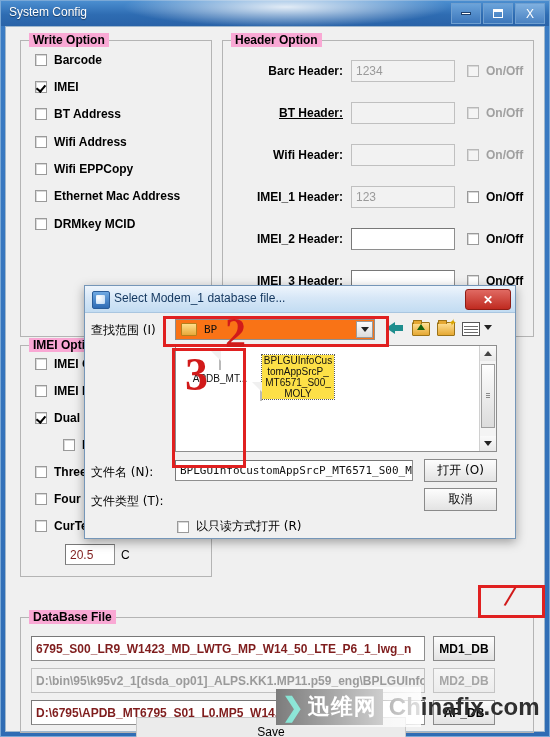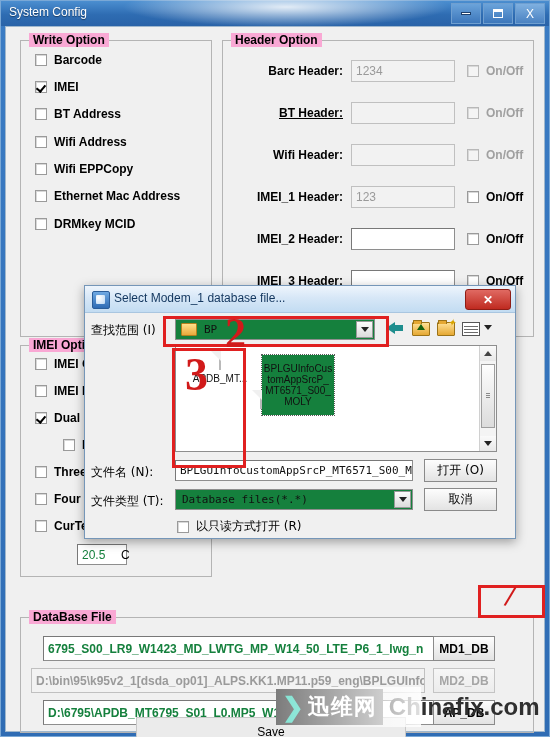--- a/index.html
+++ b/index.html
@@ -72,21 +72,21 @@
   
   .flabel{position:absolute;font-size:12px;font-weight:bold;color:#000;text-align:right;white-space:nowrap;}
   .tbox{
     position:absolute;background:#fff;border:1px solid #8e8e8e;
     border-top-color:#787878;border-left-color:#787878;
     box-sizing:border-box;font-size:12px;color:#555;
     padding:2px 4px;white-space:nowrap;overflow:hidden;
     font-family:"Liberation Sans",sans-serif;display:flex;align-items:center;
   }
   .tbox.gray{background:#f2f2f2;color:#9a9a9a;border-color:#c0c0c0;}
-  .tbox.dark{color:#15803d;margin-left:12px;}
+  .tbox.dark{color:#7f1d1d;}
 
   
   .btn{
     position:absolute;box-sizing:border-box;
     background:linear-gradient(#fdfdfd,#e3e3e3);
     border:1px solid #8a8a8a;font-size:12px;font-weight:bold;color:#000;
     display:flex;align-items:center;justify-content:center;white-space:nowrap;
   }
   .btn.dis{color:#a5a5a5;border-color:#c4c4c4;background:linear-gradient(#f6f6f6,#ececec);}
   .btn.flat{background:#ebebeb;border:1px solid #c8c8c8;font-weight:normal;}
@@ -121,21 +121,21 @@
     border:1px solid #8d1d16;border-radius:3px;
     color:#fff;font-size:12px;font-weight:bold;
     display:flex;align-items:center;justify-content:center;
   }
   .dlg-body{position:absolute;left:6px;top:28px;right:6px;bottom:6px;}
 
   .lookin-label{position:absolute;left:0;top:8px;font-size:12px;color:#000;
     font-family:"DejaVu Sans",sans-serif;}
   .combo{
     position:absolute;left:84px;top:5px;width:200px;height:21px;
-    background:#15803d;border:1px solid #8e8e8e;box-sizing:border-box;
+    background:#f97316;border:1px solid #8e8e8e;box-sizing:border-box;
     display:flex;align-items:center;
   }
   .combo .folder{
     width:14px;height:11px;margin-left:5px;flex:none;position:relative;
     background:linear-gradient(#ffdf8a,#e8a93b);border:1px solid #b4801d;border-radius:1px;
   }
   .combo .ctext{margin-left:7px;font-size:11px;color:#111;
     font-family:"DejaVu Sans Mono",monospace;}
   .combo .carrow{
     position:absolute;right:1px;top:1px;bottom:1px;width:17px;
@@ -169,21 +169,21 @@
     background:#fff;border:1px solid #8e8e8e;box-sizing:border-box;overflow:hidden;
   }
   .fitem{position:absolute;width:72px;text-align:center;}
   .fico{
     width:34px;height:42px;margin:0 auto;position:relative;
     background:#fcfcfc;border:1px solid #b9b9b9;
   }
   .fico:after{content:"";position:absolute;right:-1px;top:-1px;
     border-left:10px solid transparent;border-top:10px solid #f0f0f0;}
   .fname{font-size:10px;color:#111;line-height:11px;margin-top:3px;word-break:break-all;}
-  .fitem.sel .fname{background:#15803d;outline:1px dotted #5a5a5a;display:inline-block;padding:8px 1px;}
+  .fitem.sel .fname{background:#fde047;outline:1px dotted #5a5a5a;display:inline-block;padding:0 1px;}
   .fitem.sel .fico{background:#e3effb;}
 
   .vsb{position:absolute;right:0;top:0;bottom:0;width:16px;background:#f4f4f4;border-left:1px solid #d0d0d0;}
   .vsb .arr{position:absolute;left:0;right:0;height:15px;display:flex;align-items:center;justify-content:center;
     background:linear-gradient(#fafafa,#e8e8e8);}
   .vsb .arr.up{top:0;} .vsb .arr.dn{bottom:0;}
   .tri-u{width:0;height:0;border-left:4px solid transparent;border-right:4px solid transparent;border-bottom:5px solid #444;}
   .vsb .thumb{position:absolute;left:1px;right:1px;top:18px;height:62px;
     background:linear-gradient(#fdfdfd,#dcdcdc);border:1px solid #9e9e9e;}
   .vsb .thumb:after{content:"";position:absolute;left:4px;right:4px;top:28px;height:5px;
@@ -431,26 +431,20 @@
 
         <span class="zhlabel" style="position:absolute;left:0;top:150px;">文件名 (N):</span>
         <div class="tbox" style="left:84px;top:146px;width:238px;height:21px;">
           <span class="mono">BPLGUInfoCustomAppSrcP_MT6571_S00_MOLY_</span>
         </div>
         <div class="btn" style="left:333px;top:145px;width:73px;height:23px;">
           <span class="zhlabel" style="font-weight:normal;">打开 (O)</span>
         </div>
 
         <span class="zhlabel" style="position:absolute;left:0;top:179px;">文件类型 (T):</span>
-        <div class="combo" style="left:84px;top:175px;width:238px;height:21px;">
-          <span class="ctext" style="margin-left:6px;">Database files(*.*)</span>
-          <span class="carrow">
-            <i class="tri-d"></i>
-          </span>
-        </div>
         <div class="btn" style="left:333px;top:174px;width:73px;height:23px;">
           <span class="zhlabel" style="font-weight:normal;">取消</span>
         </div>
 
         <div class="cbrow" style="left:86px;top:204px;">
           <span class="cbox"></span>
           <span class="zhlabel">以只读方式打开 (R)</span>
         </div>
       </div>
 

